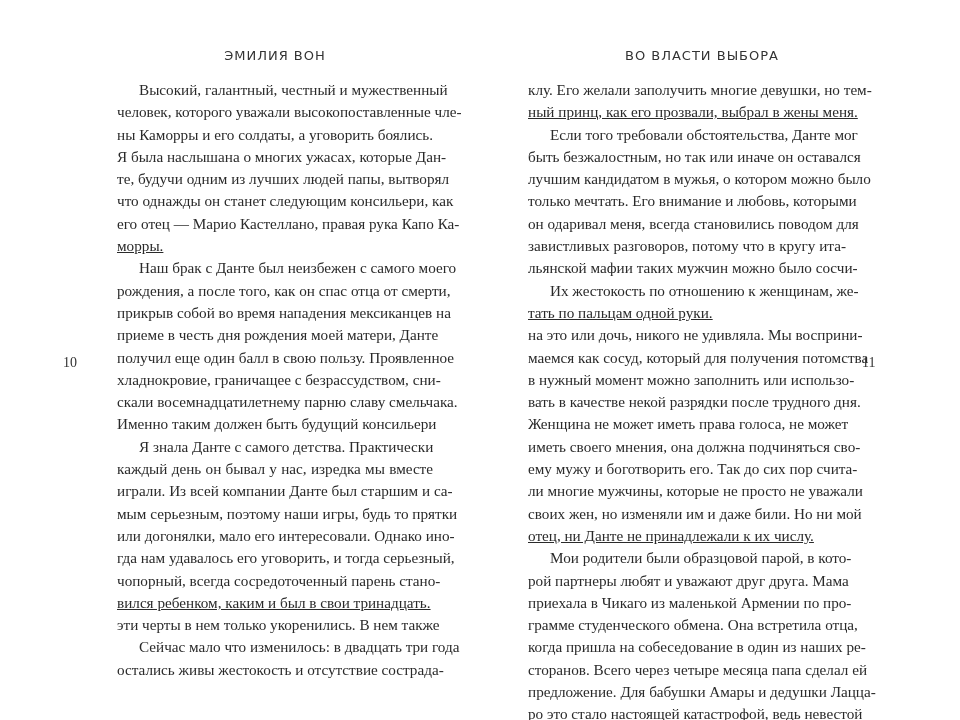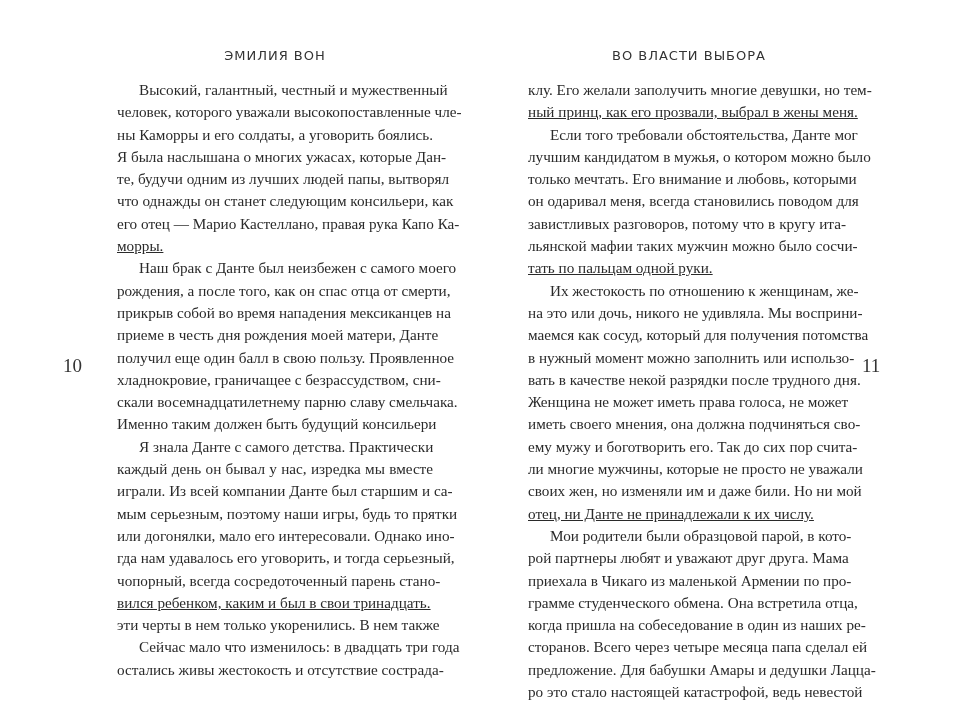--- a/index.html
+++ b/index.html
@@ -29,21 +29,21 @@
       top: 48px;
       font-family: "DejaVu Sans", sans-serif;
       font-size: 13px;
       letter-spacing: 1px;
       text-transform: uppercase;
       color: #333;
       text-align: center;
       white-space: nowrap;
     }
     .page-left .running-head { left: 117px; width: 316px; }
-    .page-right .running-head { left: 50px; width: 318px; }
+    .page-right .running-head { left: 63px; width: 318px; }
 
     .text-block {
       position: absolute;
       top: 79px;
       font-size: 15.2px;
       line-height: 22.3px;
       text-align: justify;
       text-align-last: left;
     }
     .page-left .text-block { left: 117px; width: 316px; }
@@ -60,21 +60,21 @@
       text-align-last: left;
       text-decoration: underline;
     }
     .line.indent {
       padding-left: 22px;
     }
 
     .folio {
       position: absolute;
       top: 355px;
-      font-size: 19px;
+      font-size: 14px;
       color: #333;
     }
     .page-left .folio { left: 63px; }
     .page-right .folio { left: 382px; }
   </style>
 </head>
 <body>
 
 <div class="page page-left">
   <div class="running-head">ЭМИЛИЯ ВОН</div>
@@ -109,27 +109,28 @@
     </div>
   <div class="folio">10</div>
 </div>
 
 <div class="page page-right">
   <div class="running-head">ВО ВЛАСТИ ВЫБОРА</div>
   <div class="text-block">
       <span class="line">клу. Его желали заполучить многие девушки, но тем-</span>
       <span class="line last">ный принц, как его прозвали, выбрал в жены меня.</span>
       <span class="line indent">Если того требовали обстоятельства, Данте мог</span>
+      <span class="line">быть безжалостным, но так или иначе он оставался</span>
       <span class="line">лучшим кандидатом в мужья, о котором можно было</span>
       <span class="line">только мечтать. Его внимание и любовь, которыми</span>
       <span class="line">он одаривал меня, всегда становились поводом для</span>
       <span class="line">завистливых разговоров, потому что в кругу ита-</span>
       <span class="line">льянской мафии таких мужчин можно было сосчи-</span>
+      <span class="line indent">Их жестокость по отношению к женщинам, же-</span>
       <span class="line last">тать по пальцам одной руки.</span>
-      <span class="line indent">Их жестокость по отношению к женщинам, же-</span>
       <span class="line">на это или дочь, никого не удивляла. Мы восприни-</span>
       <span class="line">маемся как сосуд, который для получения потомства</span>
       <span class="line">в нужный момент можно заполнить или использо-</span>
       <span class="line">вать в качестве некой разрядки после трудного дня.</span>
       <span class="line">Женщина не может иметь права голоса, не может</span>
       <span class="line">иметь своего мнения, она должна подчиняться сво-</span>
       <span class="line">ему мужу и боготворить его. Так до сих пор счита-</span>
       <span class="line">ли многие мужчины, которые не просто не уважали</span>
       <span class="line">своих жен, но изменяли им и даже били. Но ни мой</span>
       <span class="line last">отец, ни Данте не принадлежали к их числу.</span>

